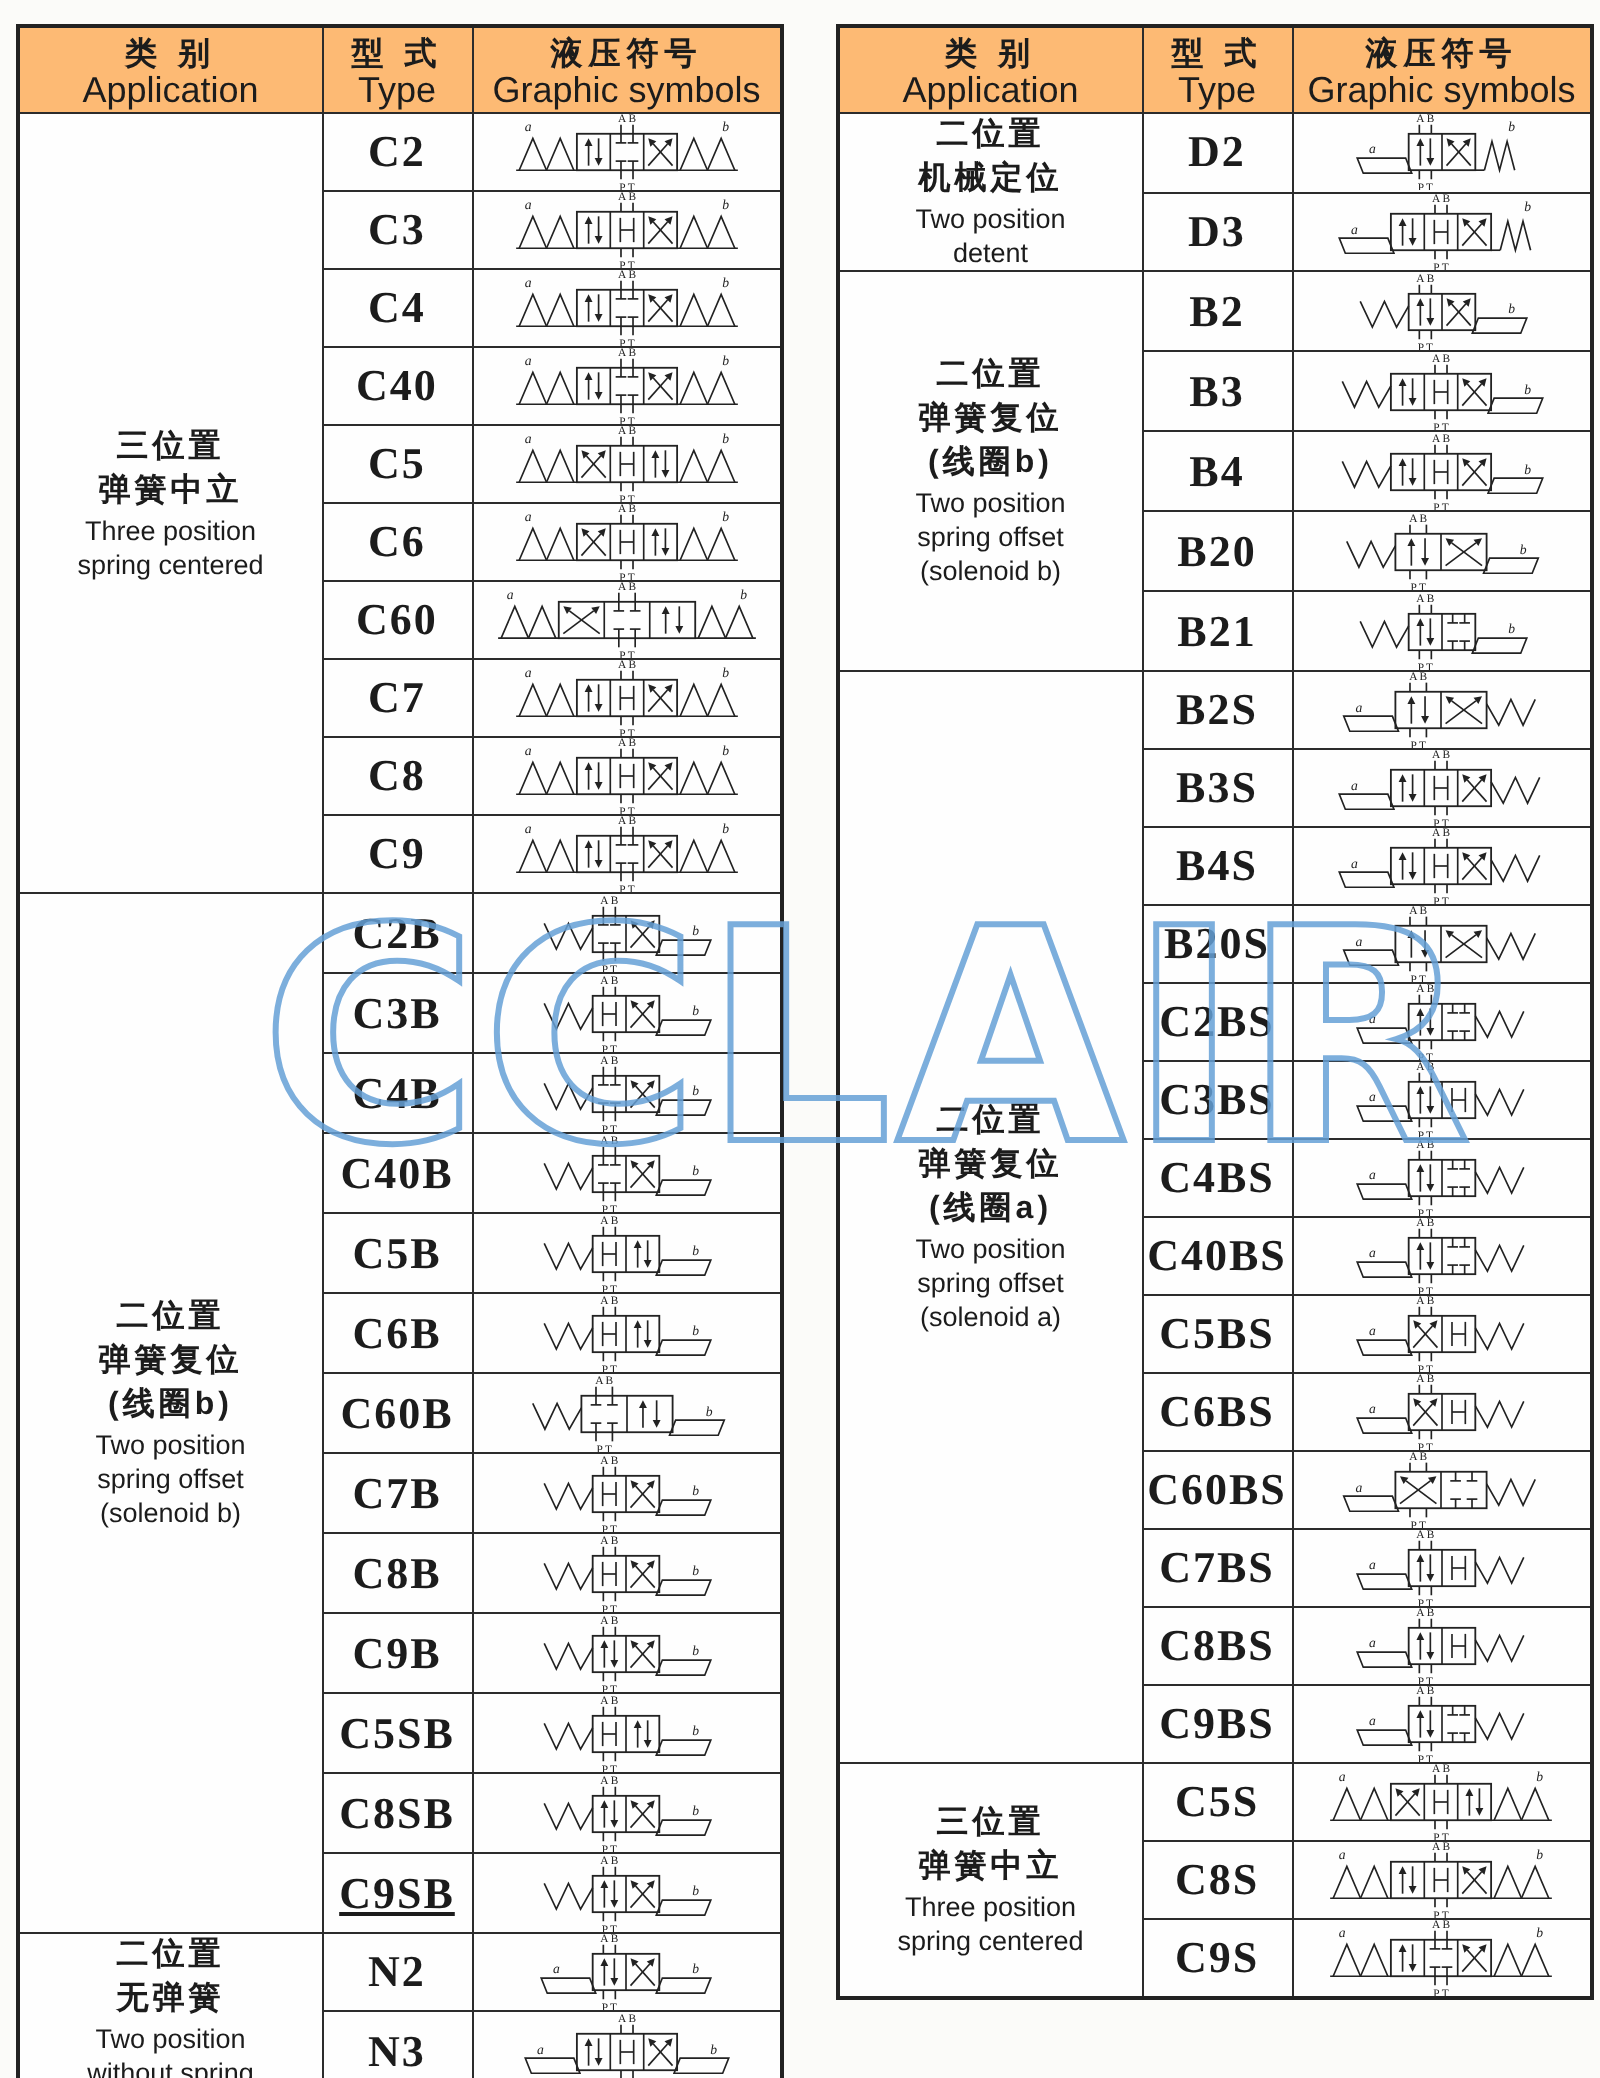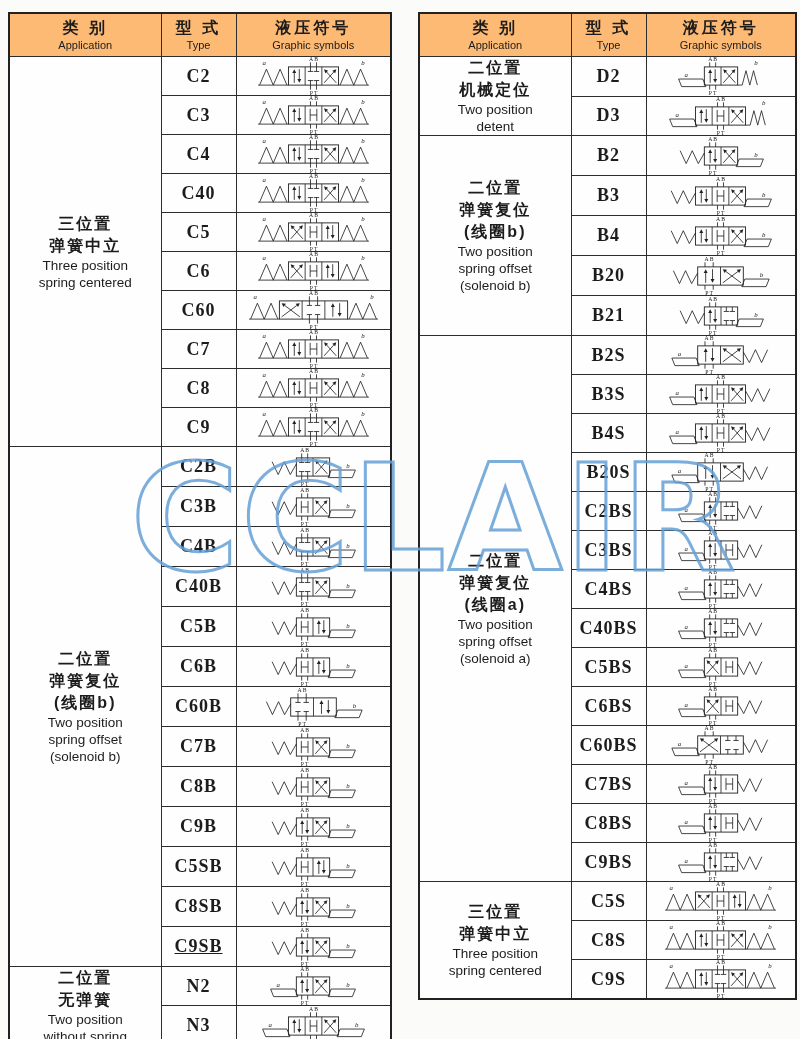--- a/index.html
+++ b/index.html
@@ -8,27 +8,27 @@
     background:#fbfbf9;
     font-family:"Liberation Sans",sans-serif;
     color:#1c1c1c;overflow:hidden;
   }
   table{border-collapse:collapse;position:absolute;table-layout:fixed;background:#fefefe;}
   #tblL{left:8px;top:12px;width:382px;border:2px solid #222;}
   #tblR{left:418px;top:12px;width:377px;border:2px solid #222;}
   th,td{border:1px solid #2c2c2c;padding:0;overflow:hidden;}
   thead th{background:#fdba74;height:42px;vertical-align:middle;}
   .hzh{font-size:16px;font-weight:bold;letter-spacing:3px;line-height:20px;}
-  .hen{font-size:11px;font-weight:normal;line-height:15px;}
+  .hen{font-size:18px;font-weight:normal;line-height:15px;}
   .appc{text-align:center;vertical-align:middle;background:#fefefe;}
   .azh{font-size:16px;font-weight:bold;letter-spacing:2px;line-height:22px;}
   .aen{font-size:13.5px;line-height:17px;}
   .typec{
     text-align:center;vertical-align:middle;
-    font-family:"Liberation Serif",serif;font-weight:bold;font-size:18px;
+    font-family:"Liberation Serif",serif;font-weight:bold;font-size:22px;
     letter-spacing:1px;
   }
   .symc{text-align:center;vertical-align:middle;}
   .symc svg{display:block;margin:0 auto;}
   #watermark{
     position:absolute;left:124px;top:436px;width:620px;height:165px;
     display:flex;align-items:center;justify-content:center;
     font-family:"DejaVu Sans",sans-serif;font-weight:bold;
     font-size:148px;letter-spacing:2px;line-height:1;
     color:transparent;-webkit-text-stroke:3px rgba(101,160,214,.85);

